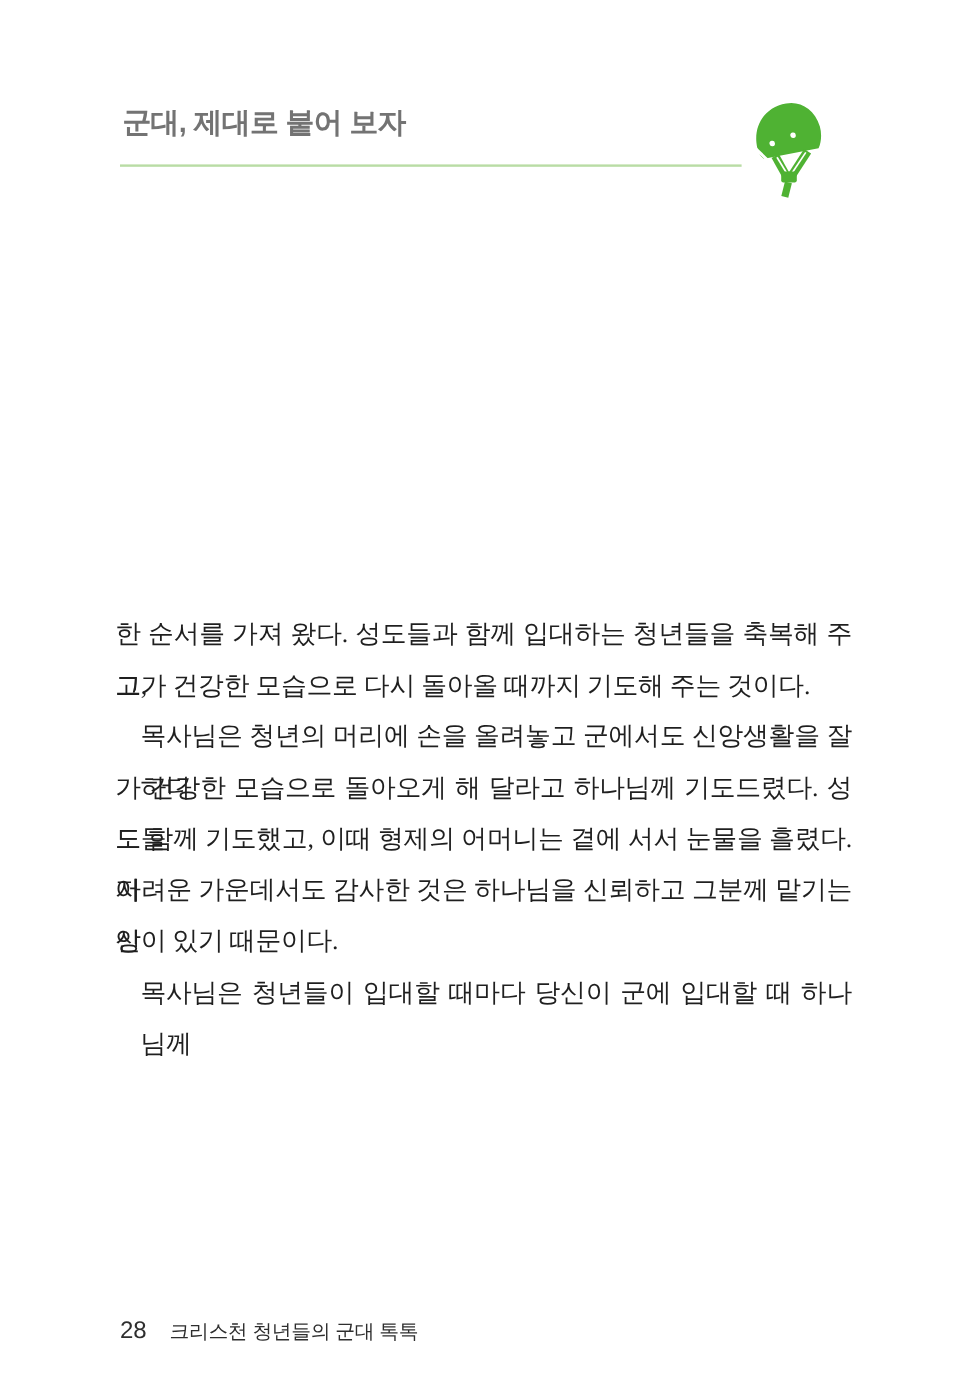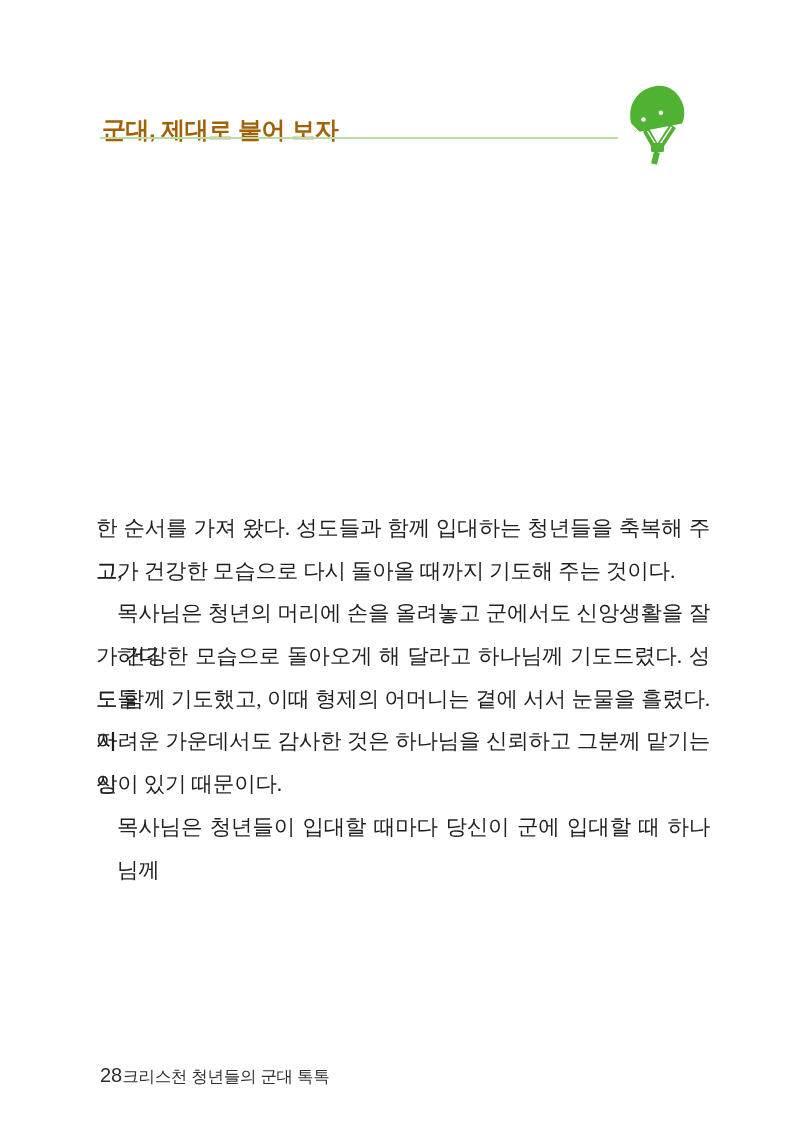--- a/index.html
+++ b/index.html
@@ -18,23 +18,22 @@
 
   
   .chapter-title {
     position: absolute;
     left: 102px;
     top: 86px;
     font-family: "Liberation Sans", sans-serif;
     font-size: 24px;
     font-weight: 700;
     letter-spacing: -0.5px;
-    color: #a16207;
+    color: #737373;
     white-space: nowrap;
-    margin-top: 28px;
   }
   .header-rule {
     position: absolute;
     left: 100px;
     top: 137px;
     width: 518px;
     height: 2px;
     background: #b9dca5;
   }
   .helmet-wrap {
@@ -70,24 +69,24 @@
     padding-left: 21px;
   }
   .line.indent.fill {
     width: 593px;
   }
 
   
   .footer {
     position: absolute;
     left: 100px;
-    top: 1064px;
+    top: 1098px;
     display: flex;
     align-items: baseline;
-    gap: 0;
+    gap: 19px;
     font-family: "Liberation Sans", sans-serif;
     color: #2e2e2e;
   }
   .footer .pagenum {
     font-size: 20px;
     font-weight: 400;
   }
   .footer .booktitle {
     font-size: 16.5px;
     font-weight: 400;

